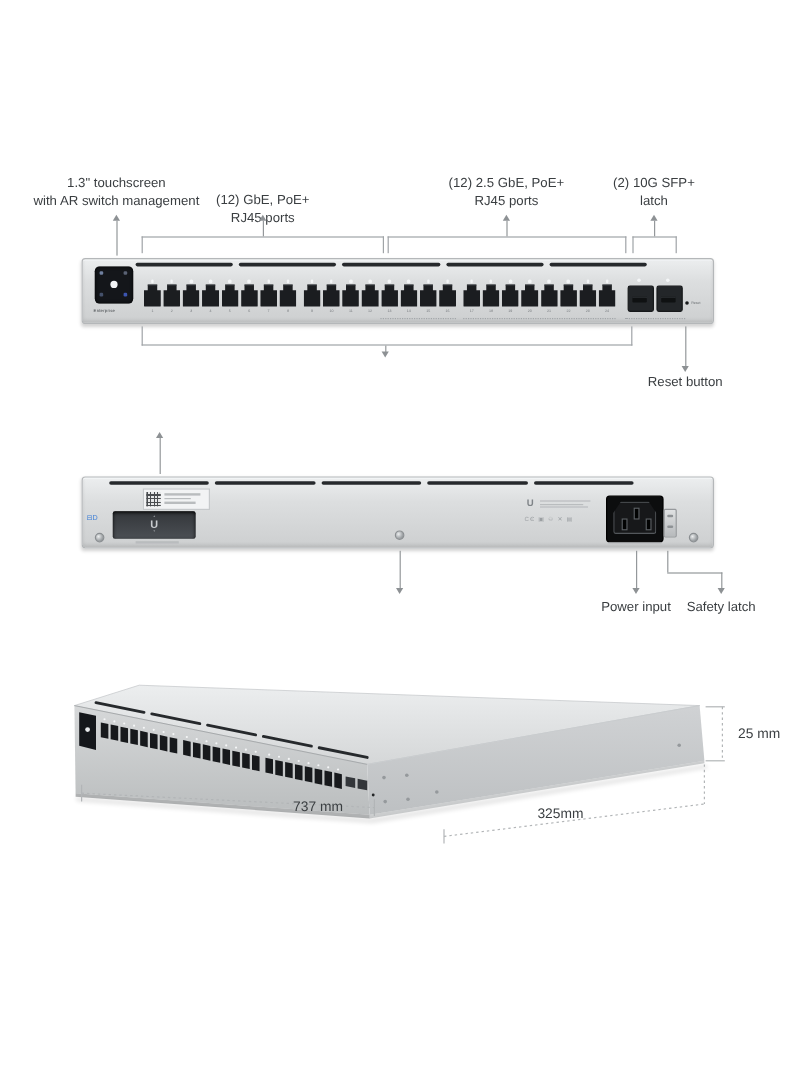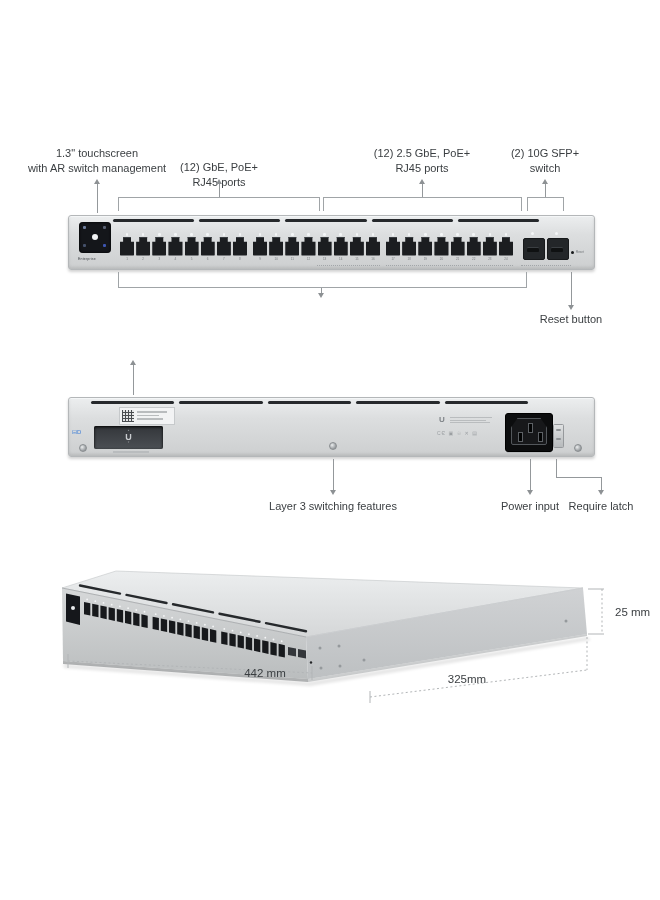--- a/index.html
+++ b/index.html
@@ -77,21 +77,21 @@
   <div class="callout" style="left:139px;top:160px;width:160px;">
     <div>(12) GbE, PoE+</div>
     <div>RJ45 ports</div>
   </div>
   <div class="callout" style="left:342px;top:146px;width:160px;">
     <div>(12) 2.5 GbE, PoE+</div>
     <div>RJ45 ports</div>
   </div>
   <div class="callout" style="left:495px;top:146px;width:100px;">
     <div>(2) 10G SFP+</div>
-    <div>switch</div>
+    <div>latch</div>
   </div>
 
   <div class="arr-up" style="left:94px;top:179px;"></div>
   <div class="leader" style="left:97px;top:184px;height:29px;"></div>
 
   <div class="arr-up" style="left:216px;top:179px;"></div>
   <div class="leader" style="left:219px;top:184px;height:13px;"></div>
   <div class="bracket-down" style="left:118px;top:197px;width:200px;"></div>
 
   <div class="arr-up" style="left:419px;top:179px;"></div>
@@ -311,36 +311,33 @@
     </div>
     <div class="microbar" style="left:438px;top:54px;width:44px;height:1.2px;"></div>
     <div class="latch">
       <div class="latch-notch" style="top:4px;"></div>
       <div class="latch-notch" style="top:13px;"></div>
     </div>
   </div>
 
   <div class="leader" style="left:333px;top:459px;height:33px;"></div>
   <div class="arr-down" style="left:330px;top:490px;"></div>
-  <div class="callout" style="left:243px;top:499px;width:180px;">
-    <div>Layer 3 switching features</div>
-  </div>
 
   <div class="leader" style="left:530px;top:459px;height:33px;"></div>
   <div class="arr-down" style="left:527px;top:490px;"></div>
   <div class="callout" style="left:480px;top:499px;width:100px;">
     <div>Power input</div>
   </div>
 
   <div class="leader" style="left:556px;top:459px;height:18px;"></div>
   <div class="leader-h" style="left:556px;top:477px;width:46px;"></div>
   <div class="leader" style="left:601px;top:477px;height:15px;"></div>
   <div class="arr-down" style="left:598px;top:490px;"></div>
   <div class="callout" style="left:551px;top:499px;width:100px;">
-    <div>Require latch</div>
+    <div>Safety latch</div>
   </div>
 
   <svg id="persp-svg" style="position:absolute;left:30px;top:555px;" width="630" height="170" viewBox="0 0 630 170">
     <defs>
       <linearGradient id="gTop" x1="0" y1="0" x2="0" y2="1">
         <stop offset="0" stop-color="#eceeef"></stop>
           <stop offset="1" stop-color="#d5d7d8"></stop>
       </linearGradient>
       <linearGradient id="gFront" x1="0" y1="0" x2="0" y2="1">
         <stop offset="0" stop-color="#d6d8d9"></stop>
@@ -435,17 +432,17 @@
     <line x1="38" y1="99" x2="38" y2="113" stroke="#b2b5b7" stroke-width="1"></line>
     <line x1="282" y1="111" x2="282" y2="125" stroke="#b2b5b7" stroke-width="1"></line>
     <line x1="340" y1="142" x2="557" y2="115" stroke="#b2b5b7" stroke-width="1" stroke-dasharray="2,2.5"></line>
     <line x1="340" y1="136" x2="340" y2="148" stroke="#b2b5b7" stroke-width="1"></line>
     <line x1="557" y1="82" x2="557" y2="115" stroke="#b2b5b7" stroke-width="1" stroke-dasharray="2,2.5"></line>
     <line x1="572" y1="34" x2="572" y2="79" stroke="#b2b5b7" stroke-width="1" stroke-dasharray="2,2.5"></line>
     <line x1="558" y1="34" x2="574" y2="34" stroke="#b2b5b7" stroke-width="1"></line>
     <line x1="558" y1="79" x2="574" y2="79" stroke="#b2b5b7" stroke-width="1"></line>
   </svg>
 
-  <div class="dim-label" style="left:210px;top:667px;width:110px;">442 mm</div>
+  <div class="dim-label" style="left:210px;top:667px;width:110px;">737 mm</div>
   <div class="dim-label" style="left:412px;top:673px;width:110px;">325mm</div>
   <div class="dim-label" style="left:615px;top:606px;width:45px;text-align:left;">25 mm</div>
 
 </div>
 
 </body></html>

